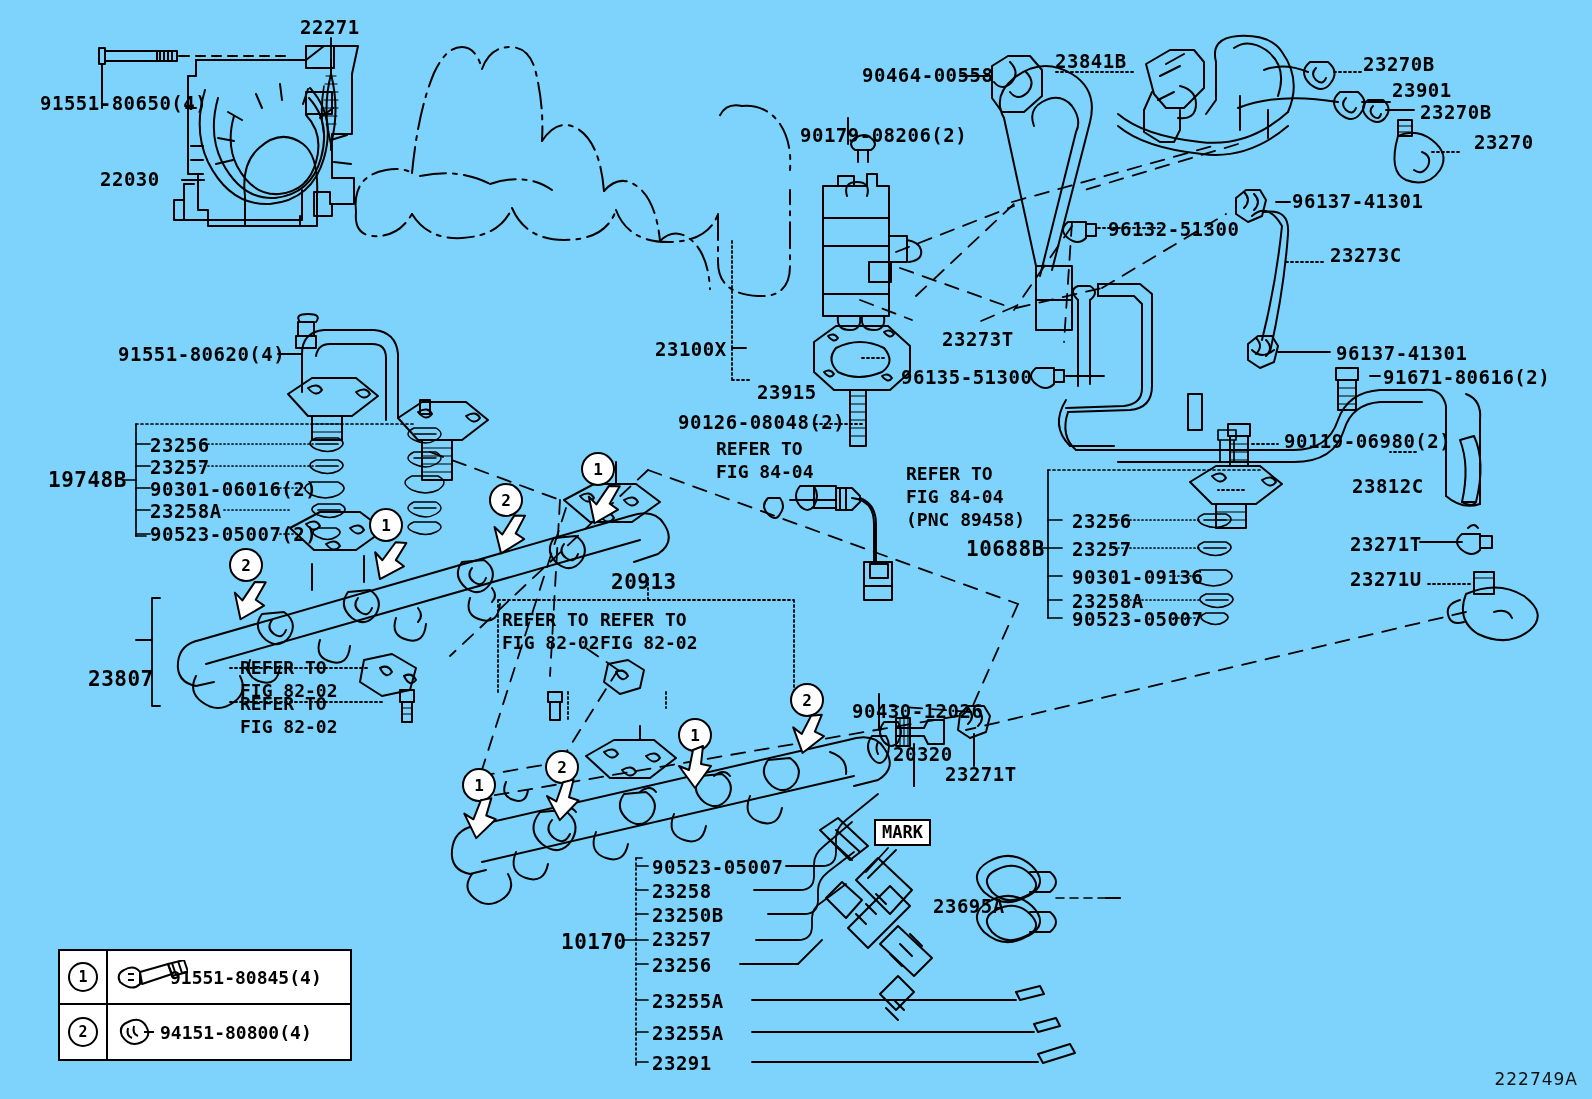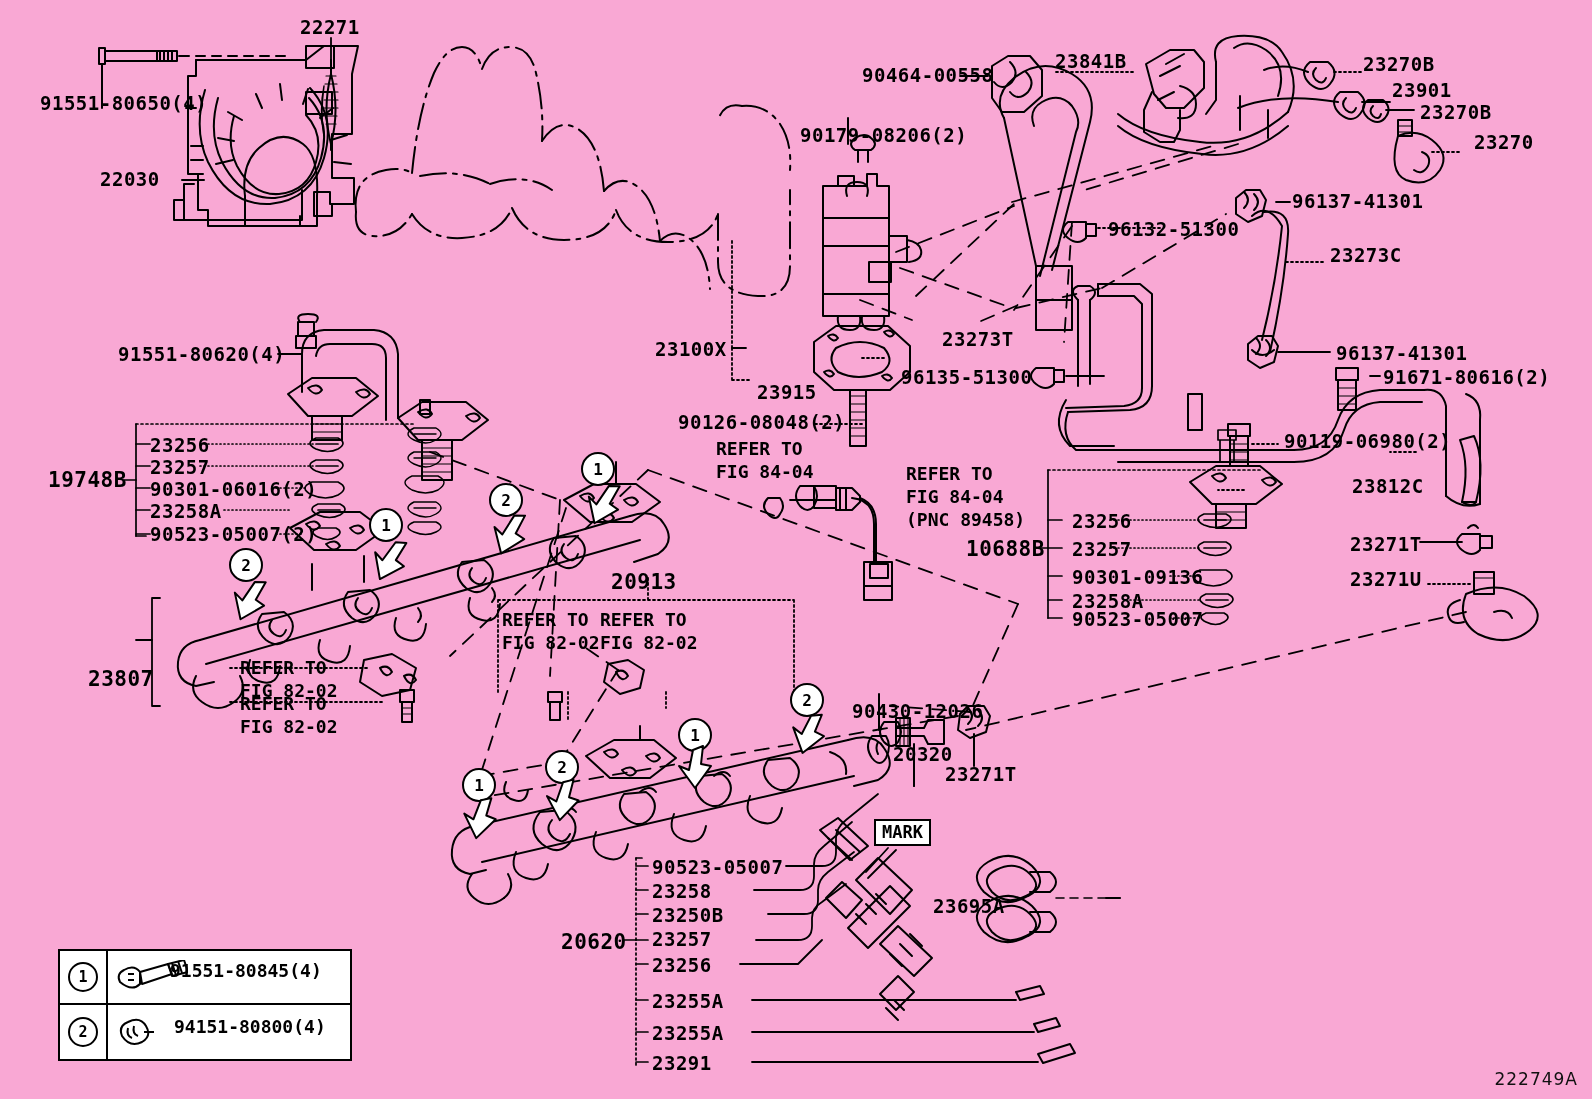--- a/index.html
+++ b/index.html
@@ -5,21 +5,21 @@
 <style>
   html,body{margin:0;padding:0;background:#fff;}
   body{
     font-family:"DejaVu Sans Mono","Liberation Mono",monospace;
     color:#000;
   }
   #sheet{
     position:relative;
     width:1592px;
     height:1099px;
-    background:#f9a8d4;
+    background:#7dd3fc;
     overflow:hidden;
   }
   #art{position:absolute;left:0;top:0;width:1592px;height:1099px;}
   .lbl{
     position:absolute;
     font-family:"DejaVu Sans Mono","Liberation Mono",monospace;
     font-weight:700;
     font-size:19px;
     letter-spacing:0.5px;
     white-space:pre;
@@ -74,21 +74,21 @@
     border-right:2px solid #000;
     height:100%;
     box-sizing:border-box;
   }
   #legend .num span{
     display:inline-flex;align-items:center;justify-content:center;
     width:26px;height:26px;border:2px solid #000;border-radius:50%;
     font-weight:700;font-size:15px;
     font-family:"DejaVu Sans Mono","Liberation Mono",monospace;
   }
-  #legend .body{flex:1;display:flex;align-items:flex-start;padding-left:6px;}
+  #legend .body{flex:1;display:flex;align-items:center;padding-left:6px;}
   #legend .body .txt{
     font-family:"DejaVu Sans Mono","Liberation Mono",monospace;
     font-weight:700;font-size:18px;white-space:pre;
   }
   .cnum{
     position:absolute;
     width:30px;height:30px;
     border:2px solid #000;border-radius:50%;
     display:flex;align-items:center;justify-content:center;
     font-family:"DejaVu Sans Mono","Liberation Mono",monospace;
@@ -613,21 +613,21 @@
   <div class="lbl" style="left:1284px;top:430px">90119-06980(2)</div>
   <div class="lbl" style="left:1352px;top:475px">23812C</div>
   <div class="lbl" style="left:1350px;top:533px">23271T</div>
   <div class="lbl" style="left:1350px;top:568px">23271U</div>
 
   <div class="lbl" style="left:118px;top:343px">91551-80620(4)</div>
   <div class="lbl big" style="left:48px;top:468px">19748B</div>
   <div class="lbl big" style="left:966px;top:537px">10688B</div>
   <div class="lbl big" style="left:88px;top:667px">23807</div>
   <div class="lbl big" style="left:611px;top:570px">20913</div>
-  <div class="lbl big" style="left:561px;top:930px">20620</div>
+  <div class="lbl big" style="left:561px;top:930px">10170</div>
 
   <div class="lbl" style="left:893px;top:743px">20320</div>
   <div class="lbl" style="left:852px;top:700px">90430-12026</div>
   <div class="lbl" style="left:945px;top:763px">23271T</div>
   <div class="lbl" style="left:933px;top:895px">23695A</div>
 
   <div class="lbl" style="left:150px;top:434px">23256</div>
   <div class="lbl" style="left:150px;top:456px">23257</div>
   <div class="lbl" style="left:150px;top:478px">90301-06016(2)</div>
   <div class="lbl" style="left:150px;top:500px">23258A</div>
@@ -703,20 +703,20 @@
     <div class="row">
       <div class="num">
         <span>2</span>
       </div>
       <div class="body">
         <svg width="44" height="32" viewBox="0 0 44 32" fill="none" stroke="#000" stroke-width="2" stroke-linejoin="round">
           <path d="M8,20 q-4,-10 6,-14 q12,-6 18,4 q6,10 -4,16 q-12,6 -20,-6z"></path>
           <path d="M14,12 q-2,8 4,10 M20,10 q-2,8 4,10"></path>
           <path d="M30,16 h10"></path>
         </svg>
-        <span class="txt" style="margin-left:16px">94151-80800(4)</span>
+        <span class="txt" style="margin-left:2px">94151-80800(4)</span>
       </div>
     </div>
   </div>
 
   <div class="wm">222749A</div>
 
 </div>
 
 </body></html>

